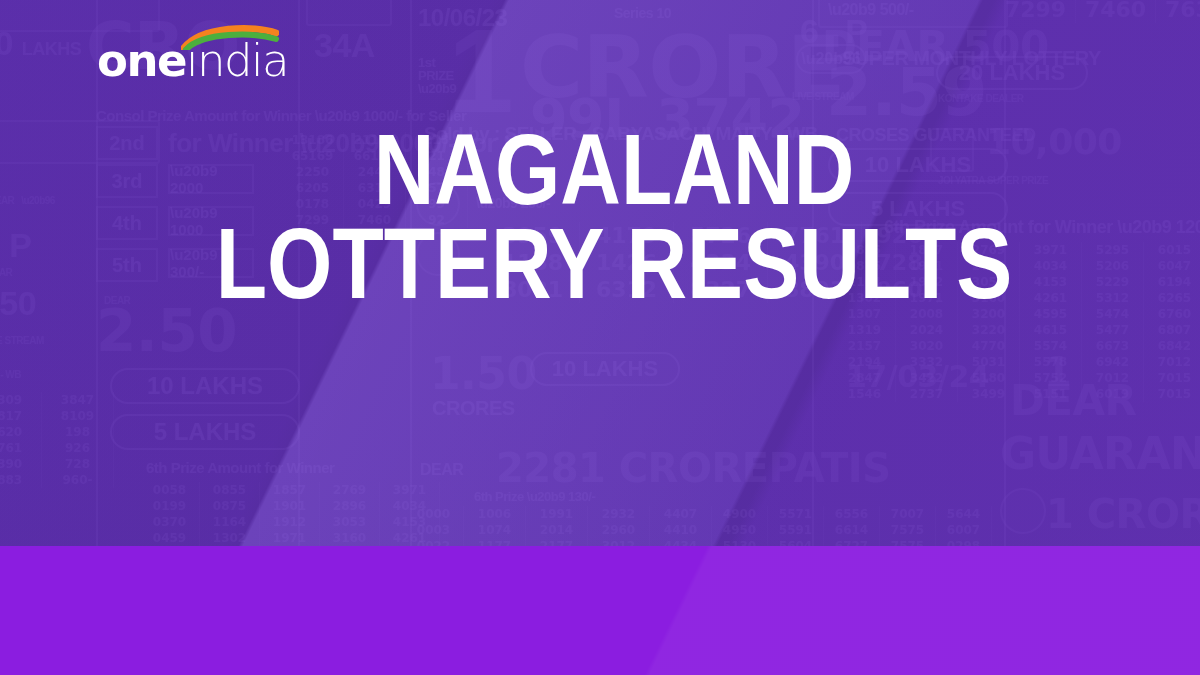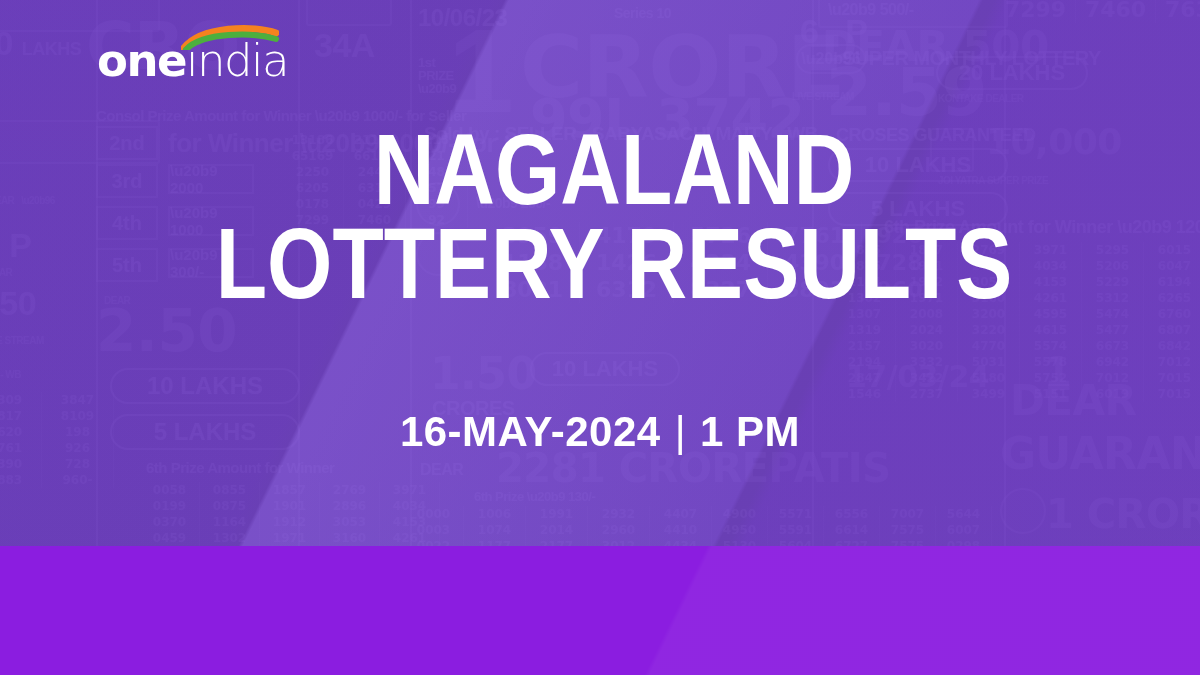--- a/index.html
+++ b/index.html
@@ -10,21 +10,21 @@
   }
   body {
     font-family: "Liberation Sans", sans-serif;
   }
 
   .banner {
     position: relative;
     width: 1200px;
     height: 675px;
     overflow: hidden;
-    background: #404040;
+    background: #000000;
     user-select: none;
   }
 
   
   .collage {
     position: absolute;
     inset: 0;
     overflow: hidden;
     opacity: 0.30;
   }
@@ -533,21 +533,18 @@
       <path d="M3 24 C 20 2, 74 1, 95 9" stroke="#F5821F" stroke-width="7" fill="none" stroke-linecap="round"></path>
       <path d="M5 25.5 C 22 8, 72 8, 95 15" stroke="#4CAF3E" stroke-width="6" fill="none" stroke-linecap="round"></path>
     </svg>
   </div>
 
   <div class="headline">
     <div class="hl-line">NAGALAND</div>
     <div class="hl-line">LOTTERY RESULTS</div>
   </div>
 
-  <div class="dateline">
-    <span>16-MAY-2024</span><span class="sep">|</span><span>1 PM</span>
-  </div>
 
   <div class="bottombar">
     <div class="bottombar-sheen"></div>
   </div>
 
 </div>
 
 </body></html>

